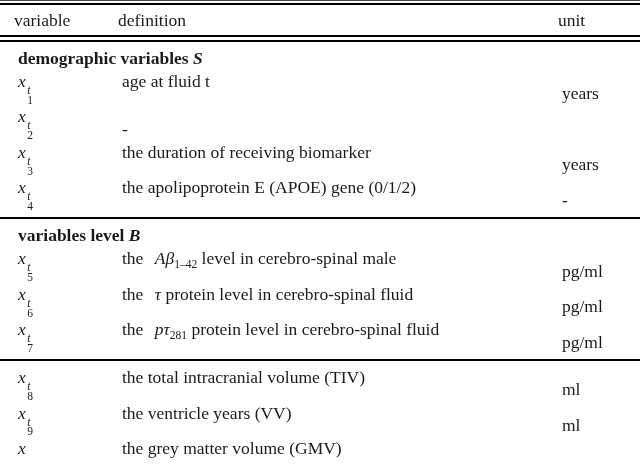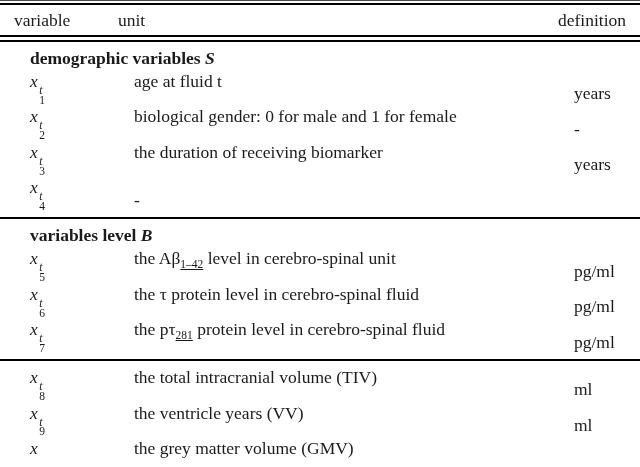--- a/index.html
+++ b/index.html
@@ -6,98 +6,98 @@
   .paper-table{
     width:640px;height:467px;box-sizing:border-box;
     font-family:"Liberation Serif","DejaVu Serif",serif;
     font-size:17.5px;color:#1a1a1a;background:#fff;overflow:hidden;
   }
   .rule{width:100%;}
   .rule-top{border-top:1.5px solid #4a4a4a;border-bottom:2.2px solid #000;height:1.5px;box-sizing:content-box;}
   .rule-dbl{border-top:2px solid #000;border-bottom:2px solid #000;height:3px;box-sizing:content-box;}
   .rule-mid{border-top:2px solid #000;height:0;}
   .header-row{display:grid;grid-template-columns:104px 440px 82px;padding:4px 0 3px 14px;line-height:23px;}
-  .section{padding:5px 0 5px 16px;}
+  .section{padding:5px 0 5px 4px;}
   .section-title{padding-left:14px;line-height:23.2px;}
   .row{display:grid;grid-template-columns:104px 440px 82px;padding-left:14px;line-height:23.2px;}
   .cell-var{white-space:nowrap;}
   .cell-unit{align-self:end;}
   .def-line{line-height:23.2px;}
   .var-base{font-style:italic;}
   .stack{display:inline-flex;flex-direction:column;vertical-align:-7px;font-size:11.5px;line-height:9.8px;margin-left:1.5px;}
   .stack-sup{font-style:italic;}
   .stack-sub{font-style:normal;letter-spacing:0.5px;}
   .seg-p{font-style:normal;}
-  .seg-i{}
+  .seg-i{font-style:italic;margin-left:7px;}
   .seg-b{font-weight:700;}
   .seg-cal{font-style:italic;font-weight:600;}
-  .seg-sub{font-size:11.5px;vertical-align:-3.5px;text-decoration:underline;}
+  .seg-sub{font-size:11.5px;vertical-align:-3.5px;}
 </style>
 </head>
 <body>
 
 <div class="paper-table">
   <div class="rule rule-top"></div>
   <div class="header-row">
     <div>variable</div>
+    <div>definition</div>
     <div>unit</div>
-    <div>definition</div>
   </div>
   <div class="rule rule-dbl"></div>
   <div id="table-body">
       <div class="section">
         <div class="section-title"><span class="seg-b">demographic variables </span><span class="seg-cal">S</span></div>
         <div class="row">
           <div class="cell-var"><span class="var-base">x</span><span class="stack">
               <span class="stack-sup">t</span>
               <span class="stack-sub">1</span>
             </span></div>
           <div class="cell-def">
             <div class="def-line"><span class="seg-p">age at fluid t</span></div>
           </div>
           <div class="cell-unit"><span class="seg-p">years</span></div>
         </div>
         <div class="row">
           <div class="cell-var"><span class="var-base">x</span><span class="stack">
               <span class="stack-sup">t</span>
               <span class="stack-sub">2</span>
             </span></div>
-          <div class="cell-def">
-            <div class="def-line"><span class="seg-p">biological gender: 0 for male and 1 for female</span></div>
-          </div>
           <div class="cell-unit"><span class="seg-p">-</span></div>
         </div>
         <div class="row">
           <div class="cell-var"><span class="var-base">x</span><span class="stack">
               <span class="stack-sup">t</span>
               <span class="stack-sub">3</span>
             </span></div>
           <div class="cell-def">
             <div class="def-line"><span class="seg-p">the duration of receiving biomarker</span></div>
           </div>
           <div class="cell-unit"><span class="seg-p">years</span></div>
         </div>
         <div class="row">
           <div class="cell-var"><span class="var-base">x</span><span class="stack">
               <span class="stack-sup">t</span>
               <span class="stack-sub">4</span>
             </span></div>
+          <div class="cell-def">
+            <div class="def-line"><span class="seg-p">the apolipoprotein E (APOE) gene (0/1/2)</span></div>
+          </div>
           <div class="cell-unit"><span class="seg-p">-</span></div>
         </div>
       </div>
       <div class="rule rule-mid"></div>
       <div class="section">
         <div class="section-title"><span class="seg-b">variables level </span><span class="seg-cal">B</span></div>
         <div class="row">
           <div class="cell-var"><span class="var-base">x</span><span class="stack">
               <span class="stack-sup">t</span>
               <span class="stack-sub">5</span>
             </span></div>
           <div class="cell-def">
-            <div class="def-line"><span class="seg-p">the </span><span class="seg-i">Aβ</span><span class="seg-sub">1–42</span><span class="seg-p"> level in cerebro-spinal unit</span></div>
+            <div class="def-line"><span class="seg-p">the </span><span class="seg-i">Aβ</span><span class="seg-sub">1–42</span><span class="seg-p"> level in cerebro-spinal male</span></div>
           </div>
           <div class="cell-unit"><span class="seg-p">pg/ml</span></div>
         </div>
         <div class="row">
           <div class="cell-var"><span class="var-base">x</span><span class="stack">
               <span class="stack-sup">t</span>
               <span class="stack-sub">6</span>
             </span></div>
           <div class="cell-def">
             <div class="def-line"><span class="seg-p">the </span><span class="seg-i">τ</span><span class="seg-p"> protein level in cerebro-spinal fluid</span></div>

